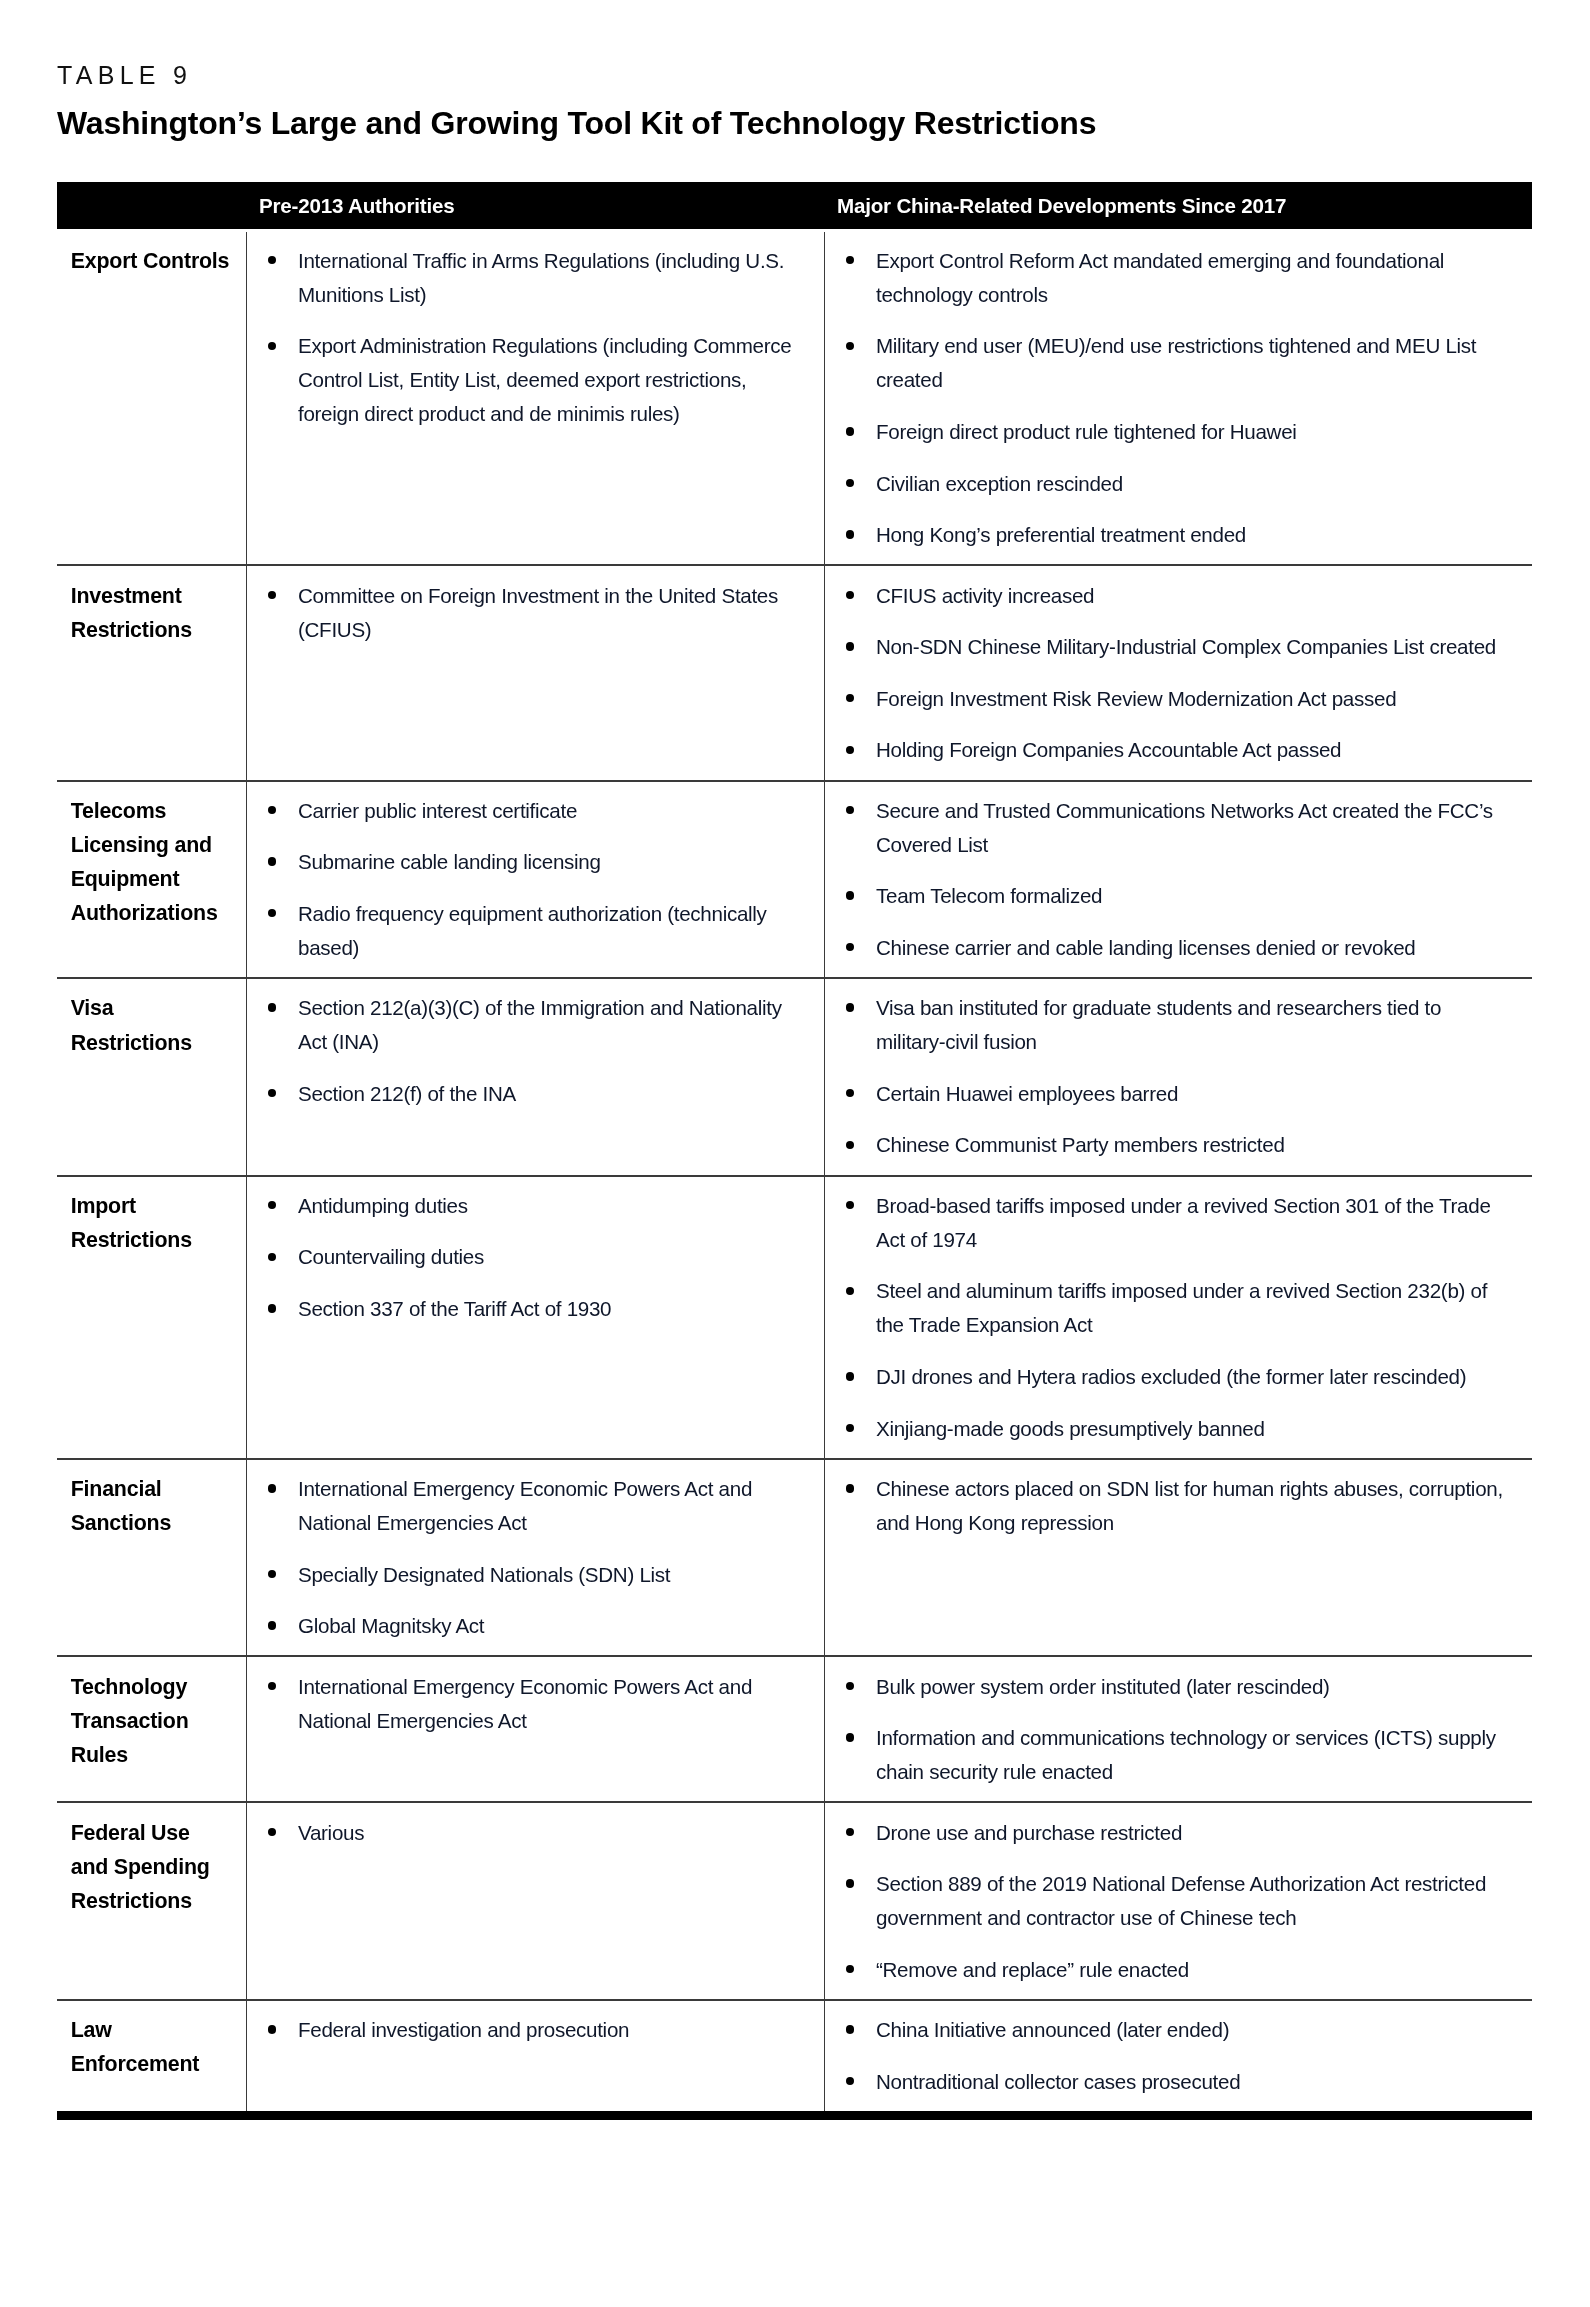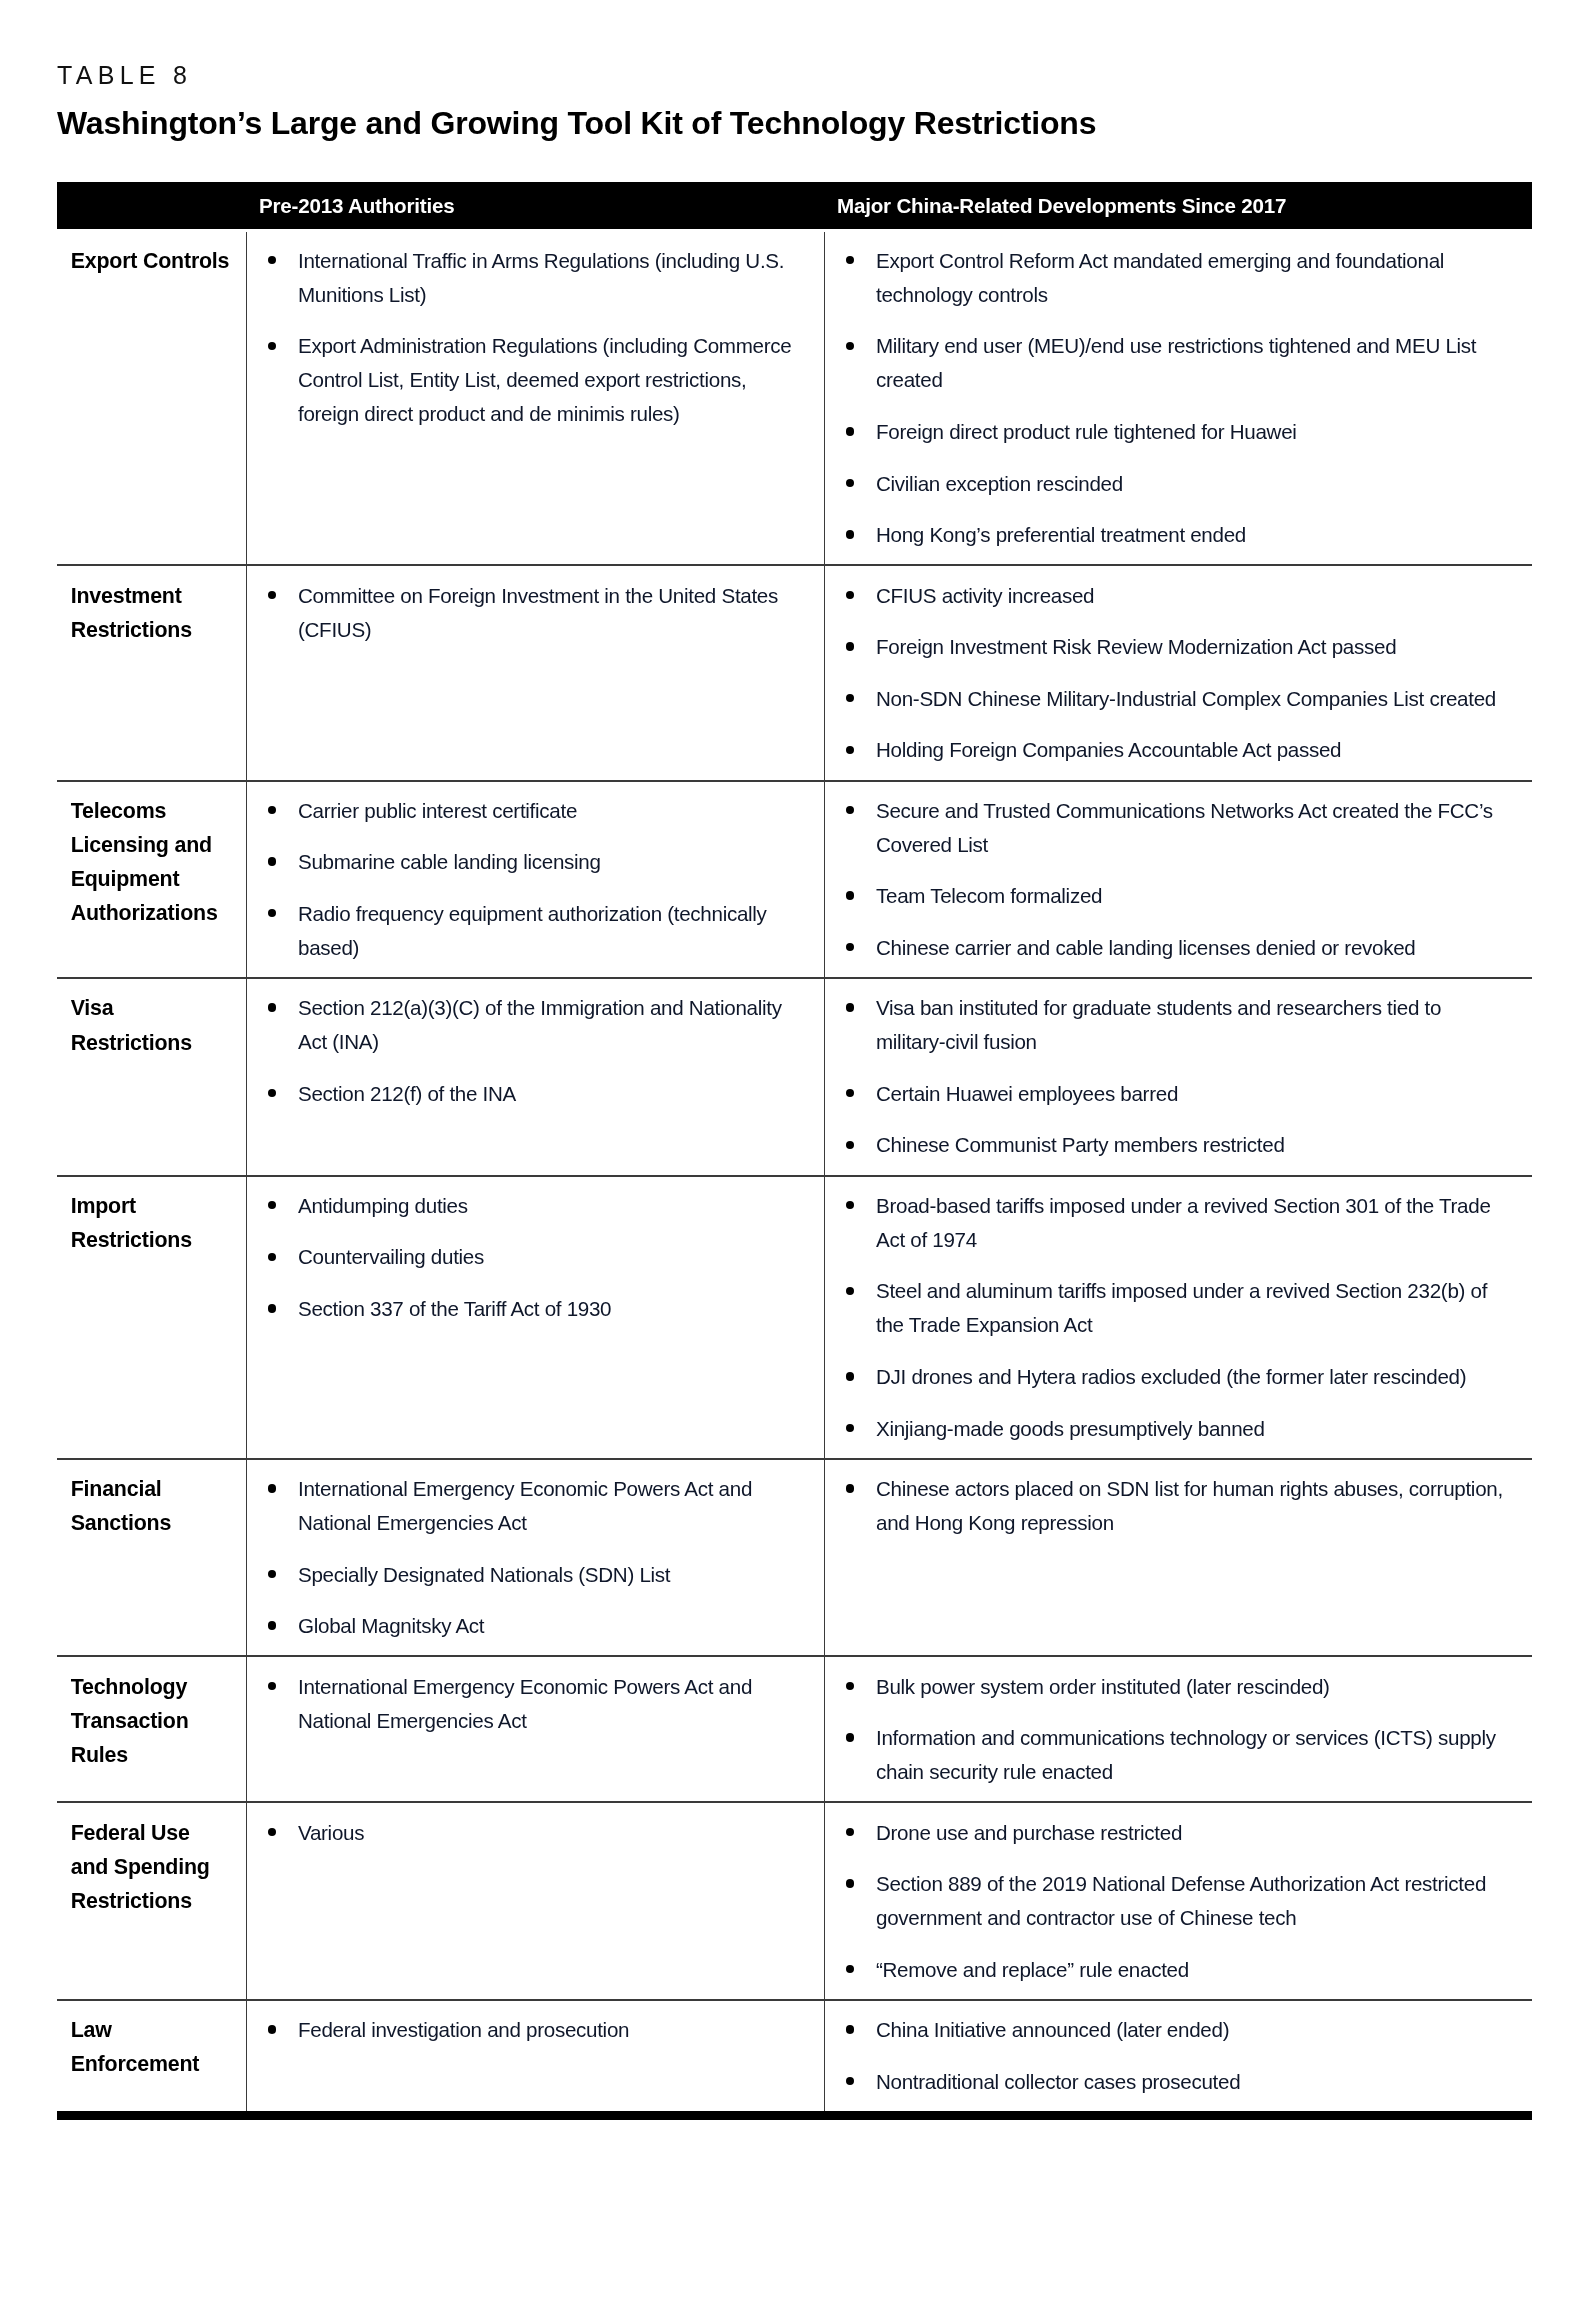--- a/index.html
+++ b/index.html
@@ -85,21 +85,21 @@
 
   .bottom-bar {
     height:9.2px;
     background:#000;
   }
 </style>
 </head>
 <body>
 
 <div class="page">
-  <div class="kicker">TABLE 8</div>
+  <div class="kicker">TABLE 9</div>
   <h1 class="title">Washington’s Large and Growing Tool Kit of Technology Restrictions</h1>
 
   <div class="table">
     <div class="thead">
       <div class="th th-empty"></div>
       <div class="th">Pre-2013 Authorities</div>
       <div class="th">Major China-Related Developments Since 2017</div>
     </div>
     <div id="tbody">
         <div class="tr">
@@ -145,25 +145,25 @@
               <span class="bullet-text">Committee on Foreign Investment in the United States (CFIUS)</span>
             </div>
           </div>
           <div class="td td-list">
             <div class="bullet">
               <span class="dot"></span>
               <span class="bullet-text">CFIUS activity increased</span>
             </div>
             <div class="bullet">
               <span class="dot"></span>
+              <span class="bullet-text">Non-SDN Chinese Military-Industrial Complex Companies List created</span>
+            </div>
+            <div class="bullet">
+              <span class="dot"></span>
               <span class="bullet-text">Foreign Investment Risk Review Modernization Act passed</span>
-            </div>
-            <div class="bullet">
-              <span class="dot"></span>
-              <span class="bullet-text">Non-SDN Chinese Military-Industrial Complex Companies List created</span>
             </div>
             <div class="bullet">
               <span class="dot"></span>
               <span class="bullet-text">Holding Foreign Companies Accountable Act passed</span>
             </div>
           </div>
         </div>
         <div class="tr">
           <div class="td td-label">Telecoms Licensing and Equipment Authorizations</div>
           <div class="td td-list">

